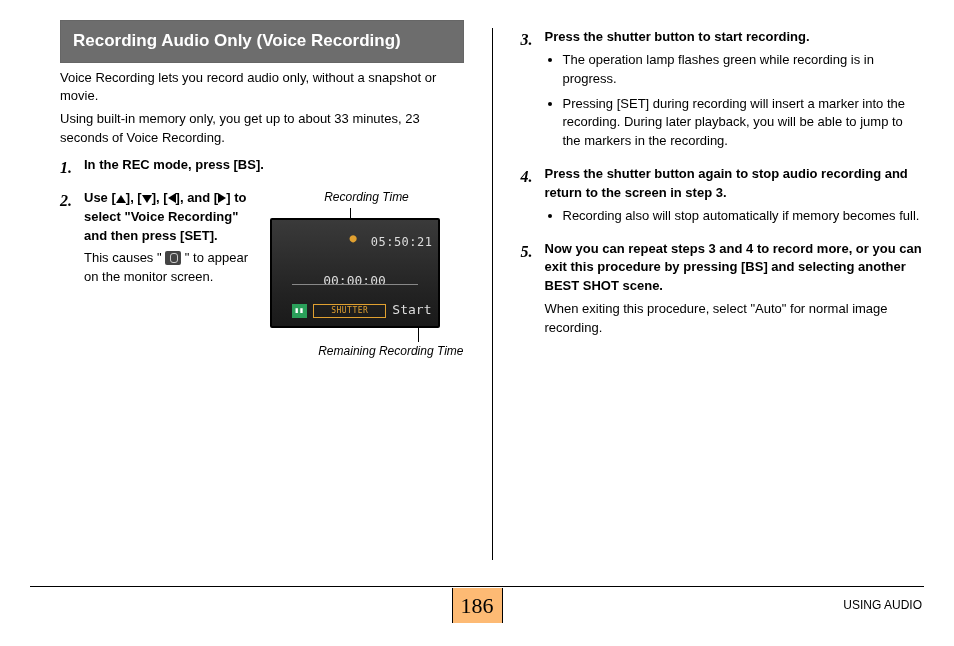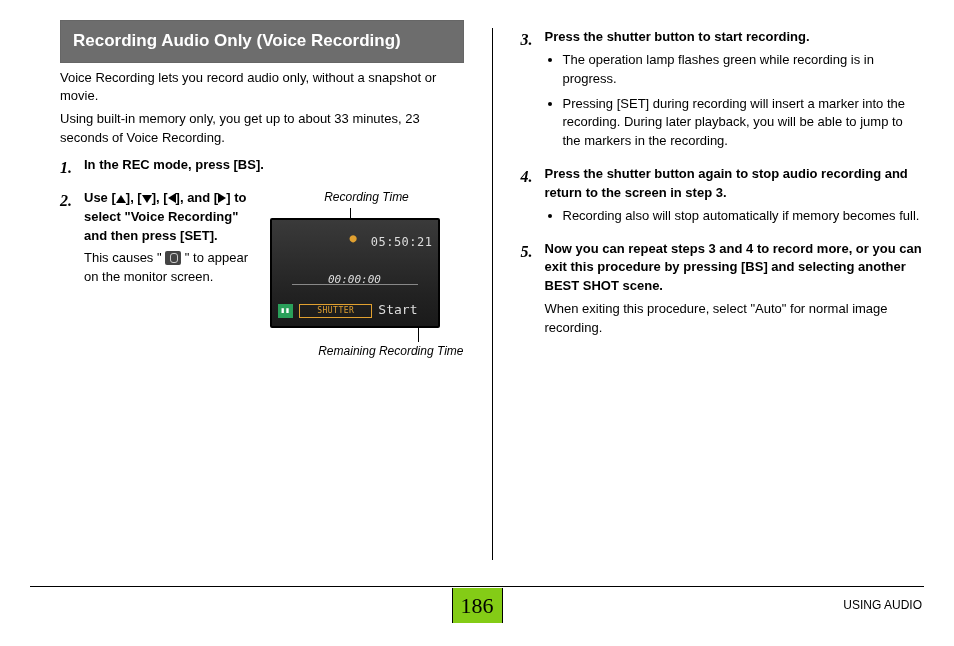--- a/index.html
+++ b/index.html
@@ -1,15 +1,15 @@
 <!DOCTYPE html>
 <html><head>
 <meta charset="utf-8">
 <style>
-  * { box-sizing: border-box; margin: 0; padding: 0; }
+  * { box-sizing: border-box; margin: 0; padding: 0; justify-content: flex-end; }
   body {
     font-family: Arial, Helvetica, sans-serif;
     font-size: 13px;
     color: #000;
     background: #fff;
     width: 954px;
     height: 646px;
     position: relative;
     line-height: 1.45;
   }
@@ -82,21 +82,21 @@
     background: linear-gradient(#3a3a3a,#222 70%,#1a1a1a);
     position: relative;
     color: #ddd;
     font-family: monospace;
     font-size: 10px;
     border-radius: 2px;
     font-style: normal;
   }
   .screen .mic { position:absolute; top:10px; left:78px; color:#e0a030; font-size:12px; }
   .screen .rtime { position:absolute; top:14px; right:5px; font-size:12px; letter-spacing:0.5px;}
-  .screen .ctime { position:absolute; top:52px; left:0; right:0; text-align:center; font-size:11px;font-style:italic;}
+  .screen .ctime { position:absolute; top:52px; left:0; right:0; text-align:center; font-size:13px;}
   .screen .line { position:absolute; top:64px; left:20px; right:20px; height:1px; background:#888;}
   .screen .btm { position:absolute; bottom:6px; left:6px; right:6px; display:flex; align-items:center; gap:6px;}
   .screen .chip { background:#2aa05a; color:#fff; font-size:8px; padding:1px 3px; }
   .screen .shutter { border:1px solid #e0a030; color:#e0a030; font-size:8px; padding:0 17px; letter-spacing:0.5px;}
   .screen .start { font-size:13px; }
   .tri { display:inline-block; width:0; height:0; vertical-align: -1px; }
   .tri.up { border-left:5px solid transparent; border-right:5px solid transparent; border-bottom:8px solid #000;}
   .tri.down { border-left:5px solid transparent; border-right:5px solid transparent; border-top:8px solid #000;}
   .tri.left { border-top:5px solid transparent; border-bottom:5px solid transparent; border-right:8px solid #000;}
   .tri.right { border-top:5px solid transparent; border-bottom:5px solid transparent; border-left:8px solid #000;}
@@ -113,21 +113,21 @@
     border-top:1px solid #000;
     display:flex; align-items:center; justify-content:center;
     height:40px;
   }
   .footer .pagenum {
     font-family: "Times New Roman", serif;
     font-size: 22px;
     border-left:1px solid #000;
     border-right:1px solid #000;
     padding: 2px 8px;
-    position:relative; top:-1px; background:#84cc16;
+    position:relative; top:-1px; background:#fdba74;
   }
   .footer .footlabel {
     position:absolute; right:2px; top:10px; font-size:12px;
   }
 </style>
 </head>
 <body>
 
 <div class="page">
 

